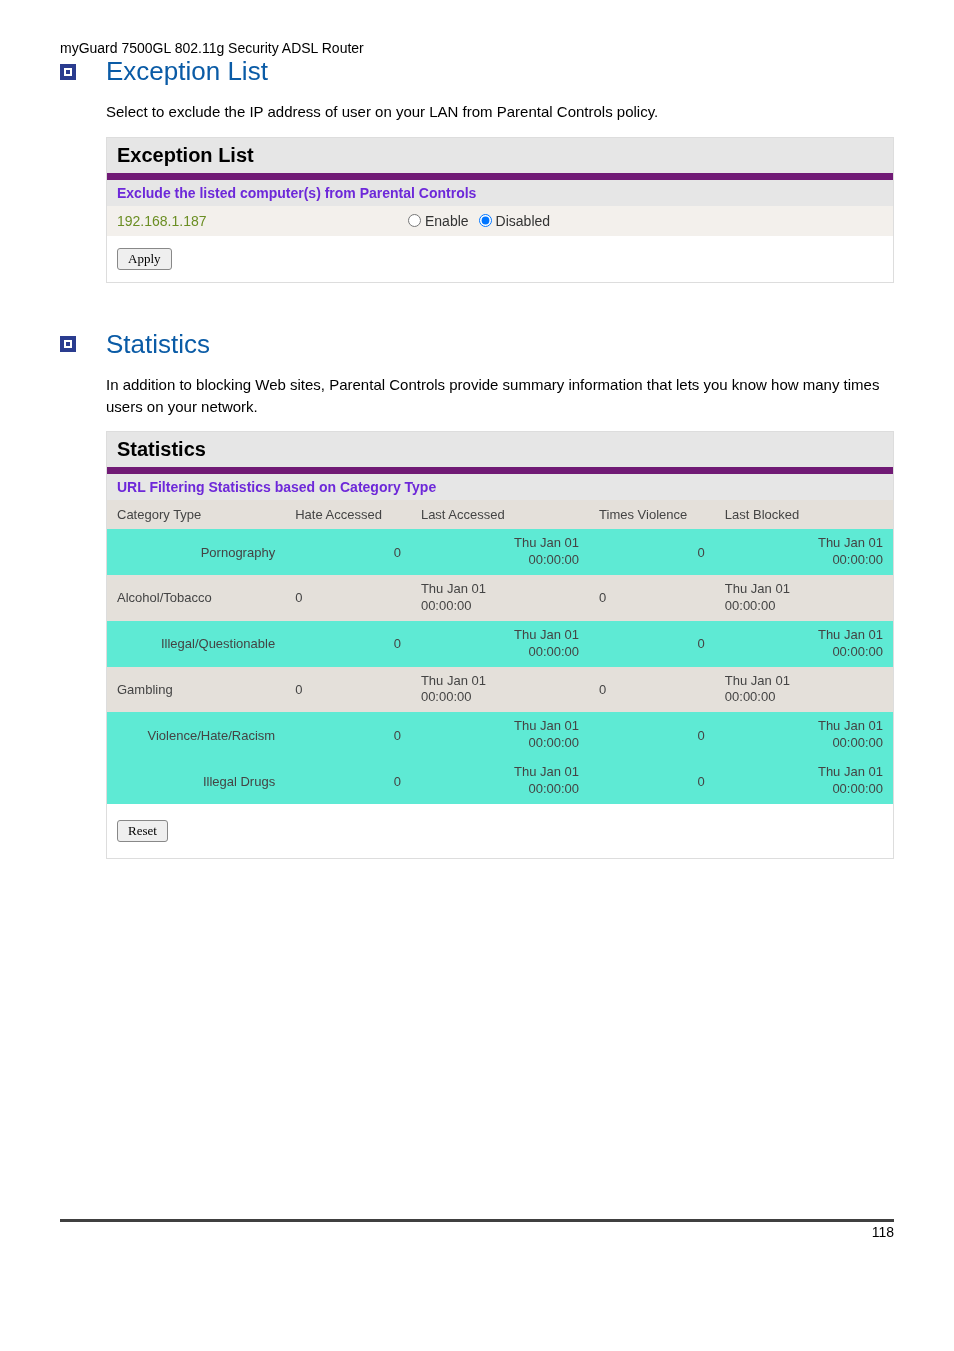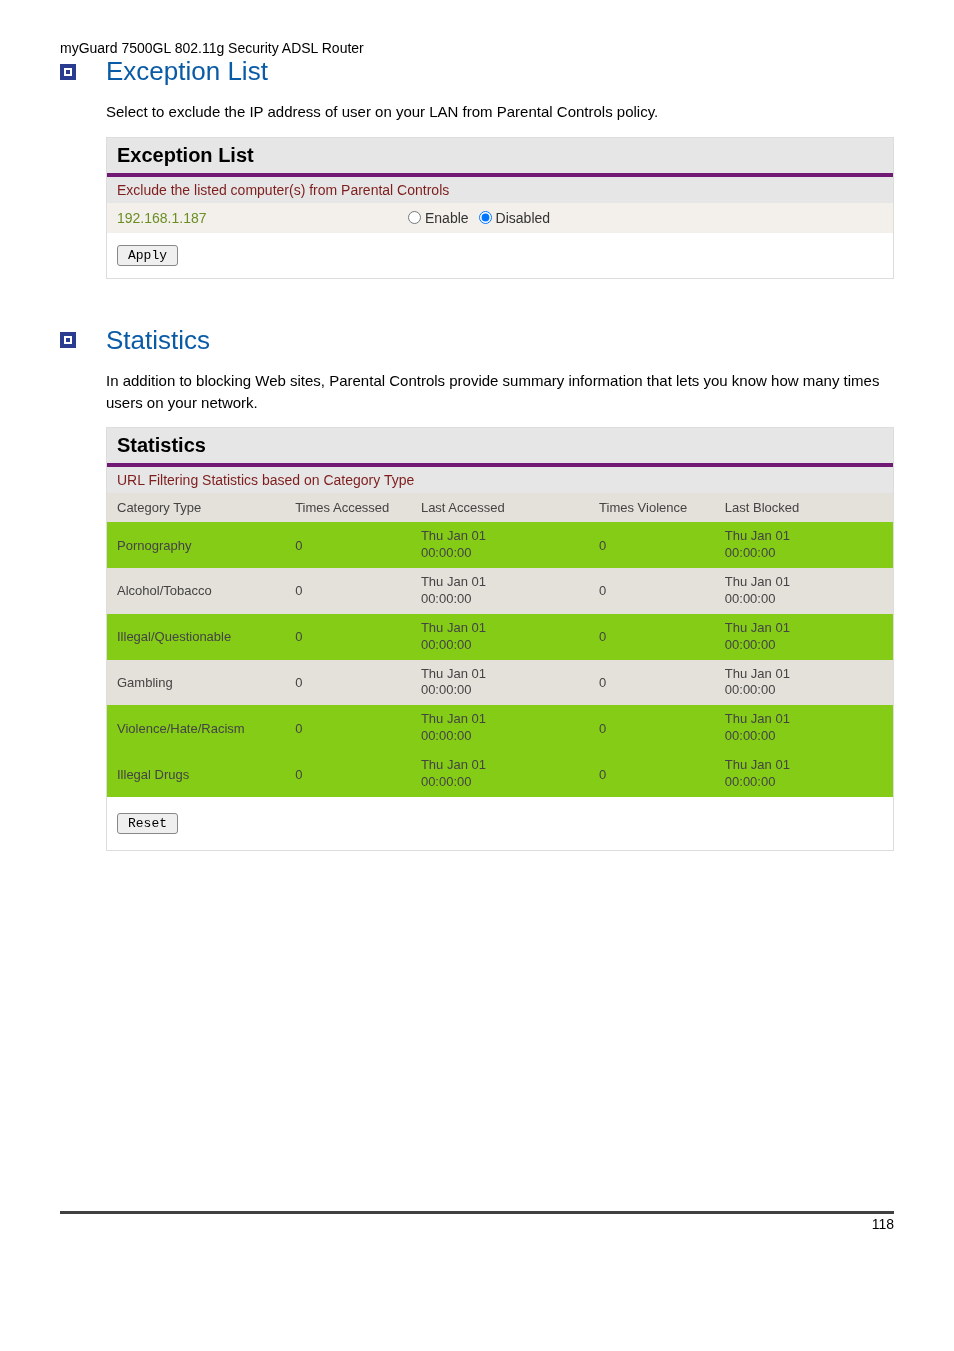--- a/index.html
+++ b/index.html
@@ -52,24 +52,24 @@
     .panel-title {
       background: #e6e6e6;
       font-size: 20px;
       font-weight: bold;
       padding: 6px 10px;
       font-family: Arial, sans-serif;
     }
     .panel-subtitle {
       background: #e6e6e6;
       font-size: 14px;
-      font-weight: normal;
+      font-weight: bold;
       padding: 5px 10px;
-      color: #7f1d1d;
-      border-top: 4px solid #701a75;
+      color: #6d28d9;
+      border-top: 7px solid #701a75;
     }
     .exception-row {
       display: flex;
       align-items: center;
       background: #f3f0ec;
       padding: 7px 10px;
       gap: 6px;
     }
     .exception-ip {
       color: #6B8E23;
@@ -88,21 +88,21 @@
       margin-right: 10px;
     }
     input[type="radio"] {
       margin-right: 4px;
     }
     .button-row {
       padding: 12px 10px;
       background: #fff;
     }
     .btn {
-      font-family: Liberation Mono, monospace;
+      font-family: Liberation Serif, serif;
       font-size: 13px;
       padding: 2px 10px;
       background: #efefef;
       border: 1px solid #888;
       border-radius: 3px;
       cursor: pointer;
     }
     .stats-table {
       width: 100%;
       border-collapse: collapse;
@@ -115,21 +115,22 @@
       font-weight: normal;
       padding: 7px 10px;
     }
     .stats-table td {
       padding: 6px 10px;
       font-size: 13px;
       color: #444;
       vertical-align: middle;
     }
     .stats-table tr.row-a {
-      background: #84cc16;
+      background: #5eead4;
+      text-align: right;
     }
     .stats-table tr.row-b {
       background: #e4e0da;
     }
     .cat-cell {
       color: #6B8E23;
       width: 170px;
     }
     .num-cell {
       width: 120px;
@@ -201,21 +202,21 @@
 </div>
 <div class="section-body">
   <p class="description" style="text-align:left;">In addition to blocking Web sites, Parental Controls provide summary information that lets you know how many times users on your network.</p>
   <div class="panel">
     <div class="panel-title">Statistics</div>
     <div class="panel-subtitle">URL Filtering Statistics based on Category Type</div>
     <table class="stats-table">
       <thead>
         <tr>
           <th>Category Type</th>
-          <th>Times Accessed</th>
+          <th>Hate Accessed</th>
           <th>Last Accessed</th>
           <th>Times Violence</th>
           <th>Last Blocked</th>
         </tr>
       </thead>
       <tbody id="stats-body">
           <tr class="row-a">
             <td class="cat-cell">Pornography</td>
             <td class="num-cell">0</td>
             <td class="date-cell">Thu Jan 01<br>00:00:00</td>

